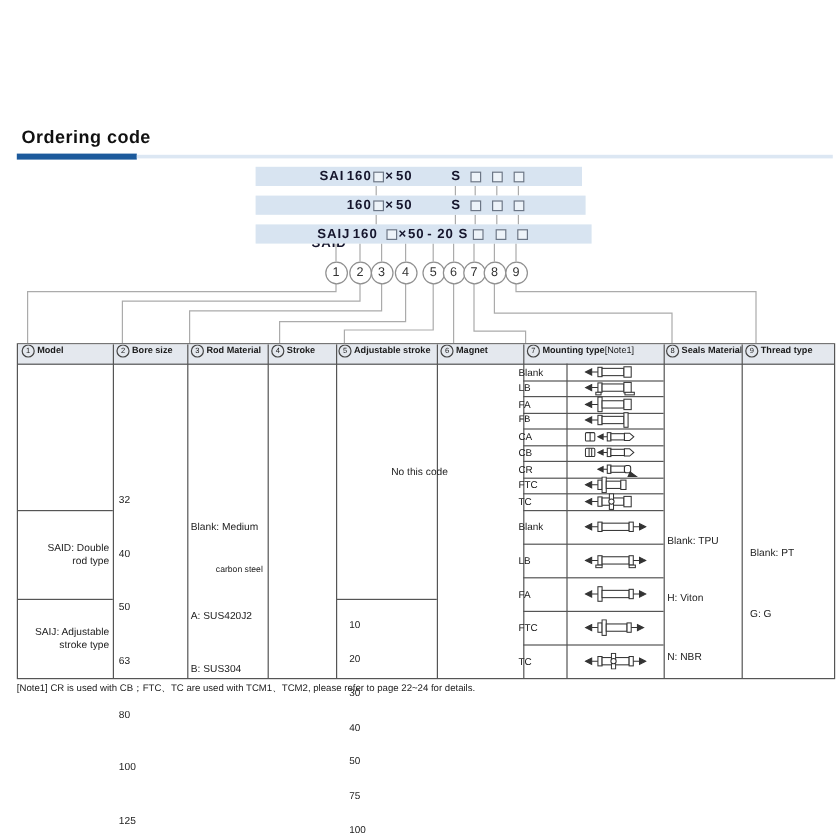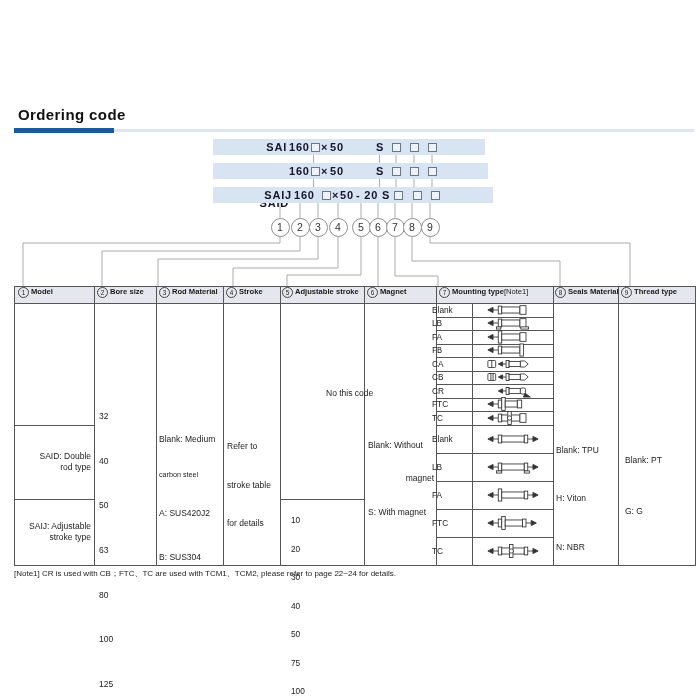--- a/index.html
+++ b/index.html
@@ -196,47 +196,37 @@
       <div>63</div>
       <div>80</div>
       <div>100</div>
       <div>125</div>
       
       
     </div>
 
     <div class="blk" style="left:144px;top:122px;">
       <div>Blank: Medium</div>
-      <div style="width:60px;text-align:left;font-size:7.2px;">carbon steel</div>
+      <div style="width:60px;text-align:right;font-size:7.2px;">carbon steel</div>
       <div style="margin-top:2px;">A: SUS420J2</div>
       <div style="margin-top:8px;">B: SUS304</div>
     </div>
 
-    <div class="blk" style="left:212px;top:128px;line-height:12.7px;">
-      <div>Refer to</div>
-      <div>stroke table</div>
-      <div>for details</div>
-    </div>
 
     <div class="blk" style="left:271px;top:100px;padding-left:40px;">No this code</div>
     <div class="blk" style="left:276px;top:210px;line-height:9.5px;font-size:8.3px;">
       <div>10</div>
       <div>20</div>
       <div>30</div>
       <div>40</div>
       <div>50</div>
       <div>75</div>
       <div>100</div>
     </div>
 
-    <div class="blk" style="left:353px;top:130px;width:66px;line-height:11.3px;">
-      <div>Blank: Without</div>
-      <div style="text-align:right;">magnet</div>
-      <div>S: With magnet</div>
-    </div>
 
     <div class="mlab" style="top:16px;height:13.5px;">Blank</div>
     <div class="mlab" style="top:29.5px;height:13.5px;">LB</div>
     <div class="mlab" style="top:43px;height:13.5px;">FA</div>
     <div class="mlab" style="top:56.5px;height:13.5px;font-family:Liberation Mono, monospace;">FB</div>
     <div class="mlab" style="top:70px;height:13.5px;">CA</div>
     <div class="mlab" style="top:83.5px;height:13.5px;">CB</div>
     <div class="mlab" style="top:97px;height:13.5px;">CR</div>
     <div class="mlab" style="top:110.5px;height:13.5px;">FTC</div>
     <div class="mlab" style="top:124px;height:14px;">TC</div>

